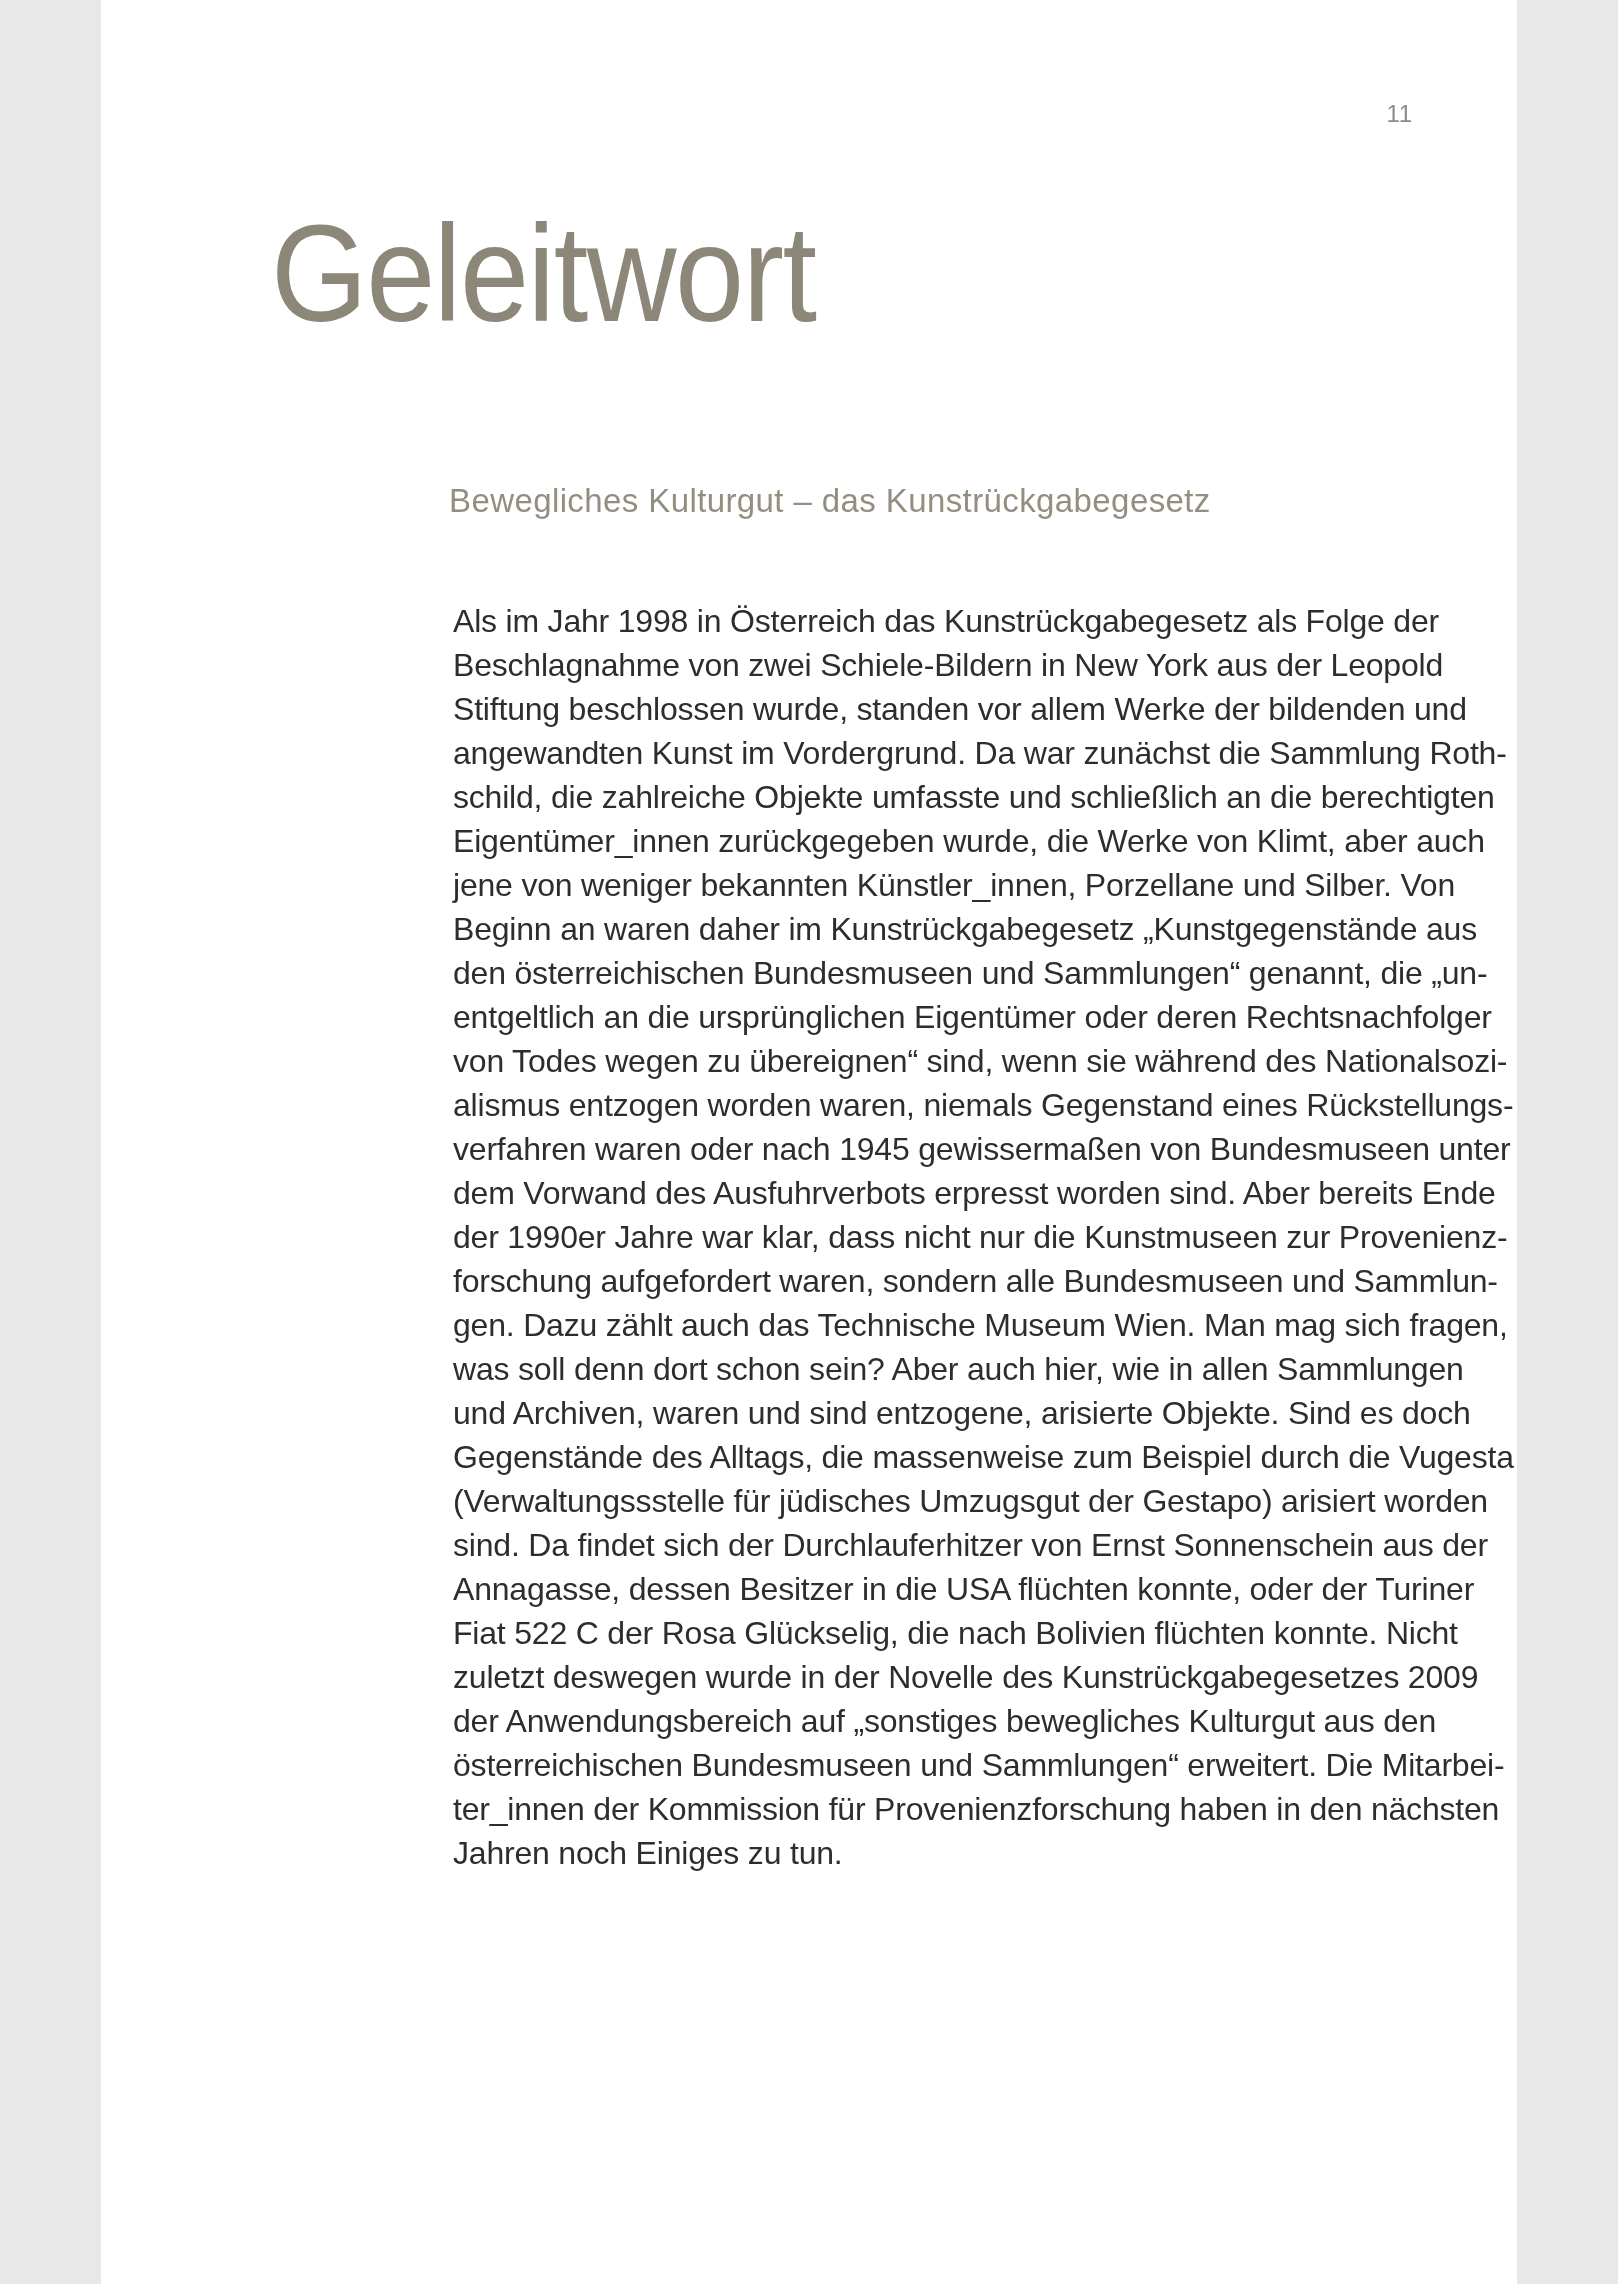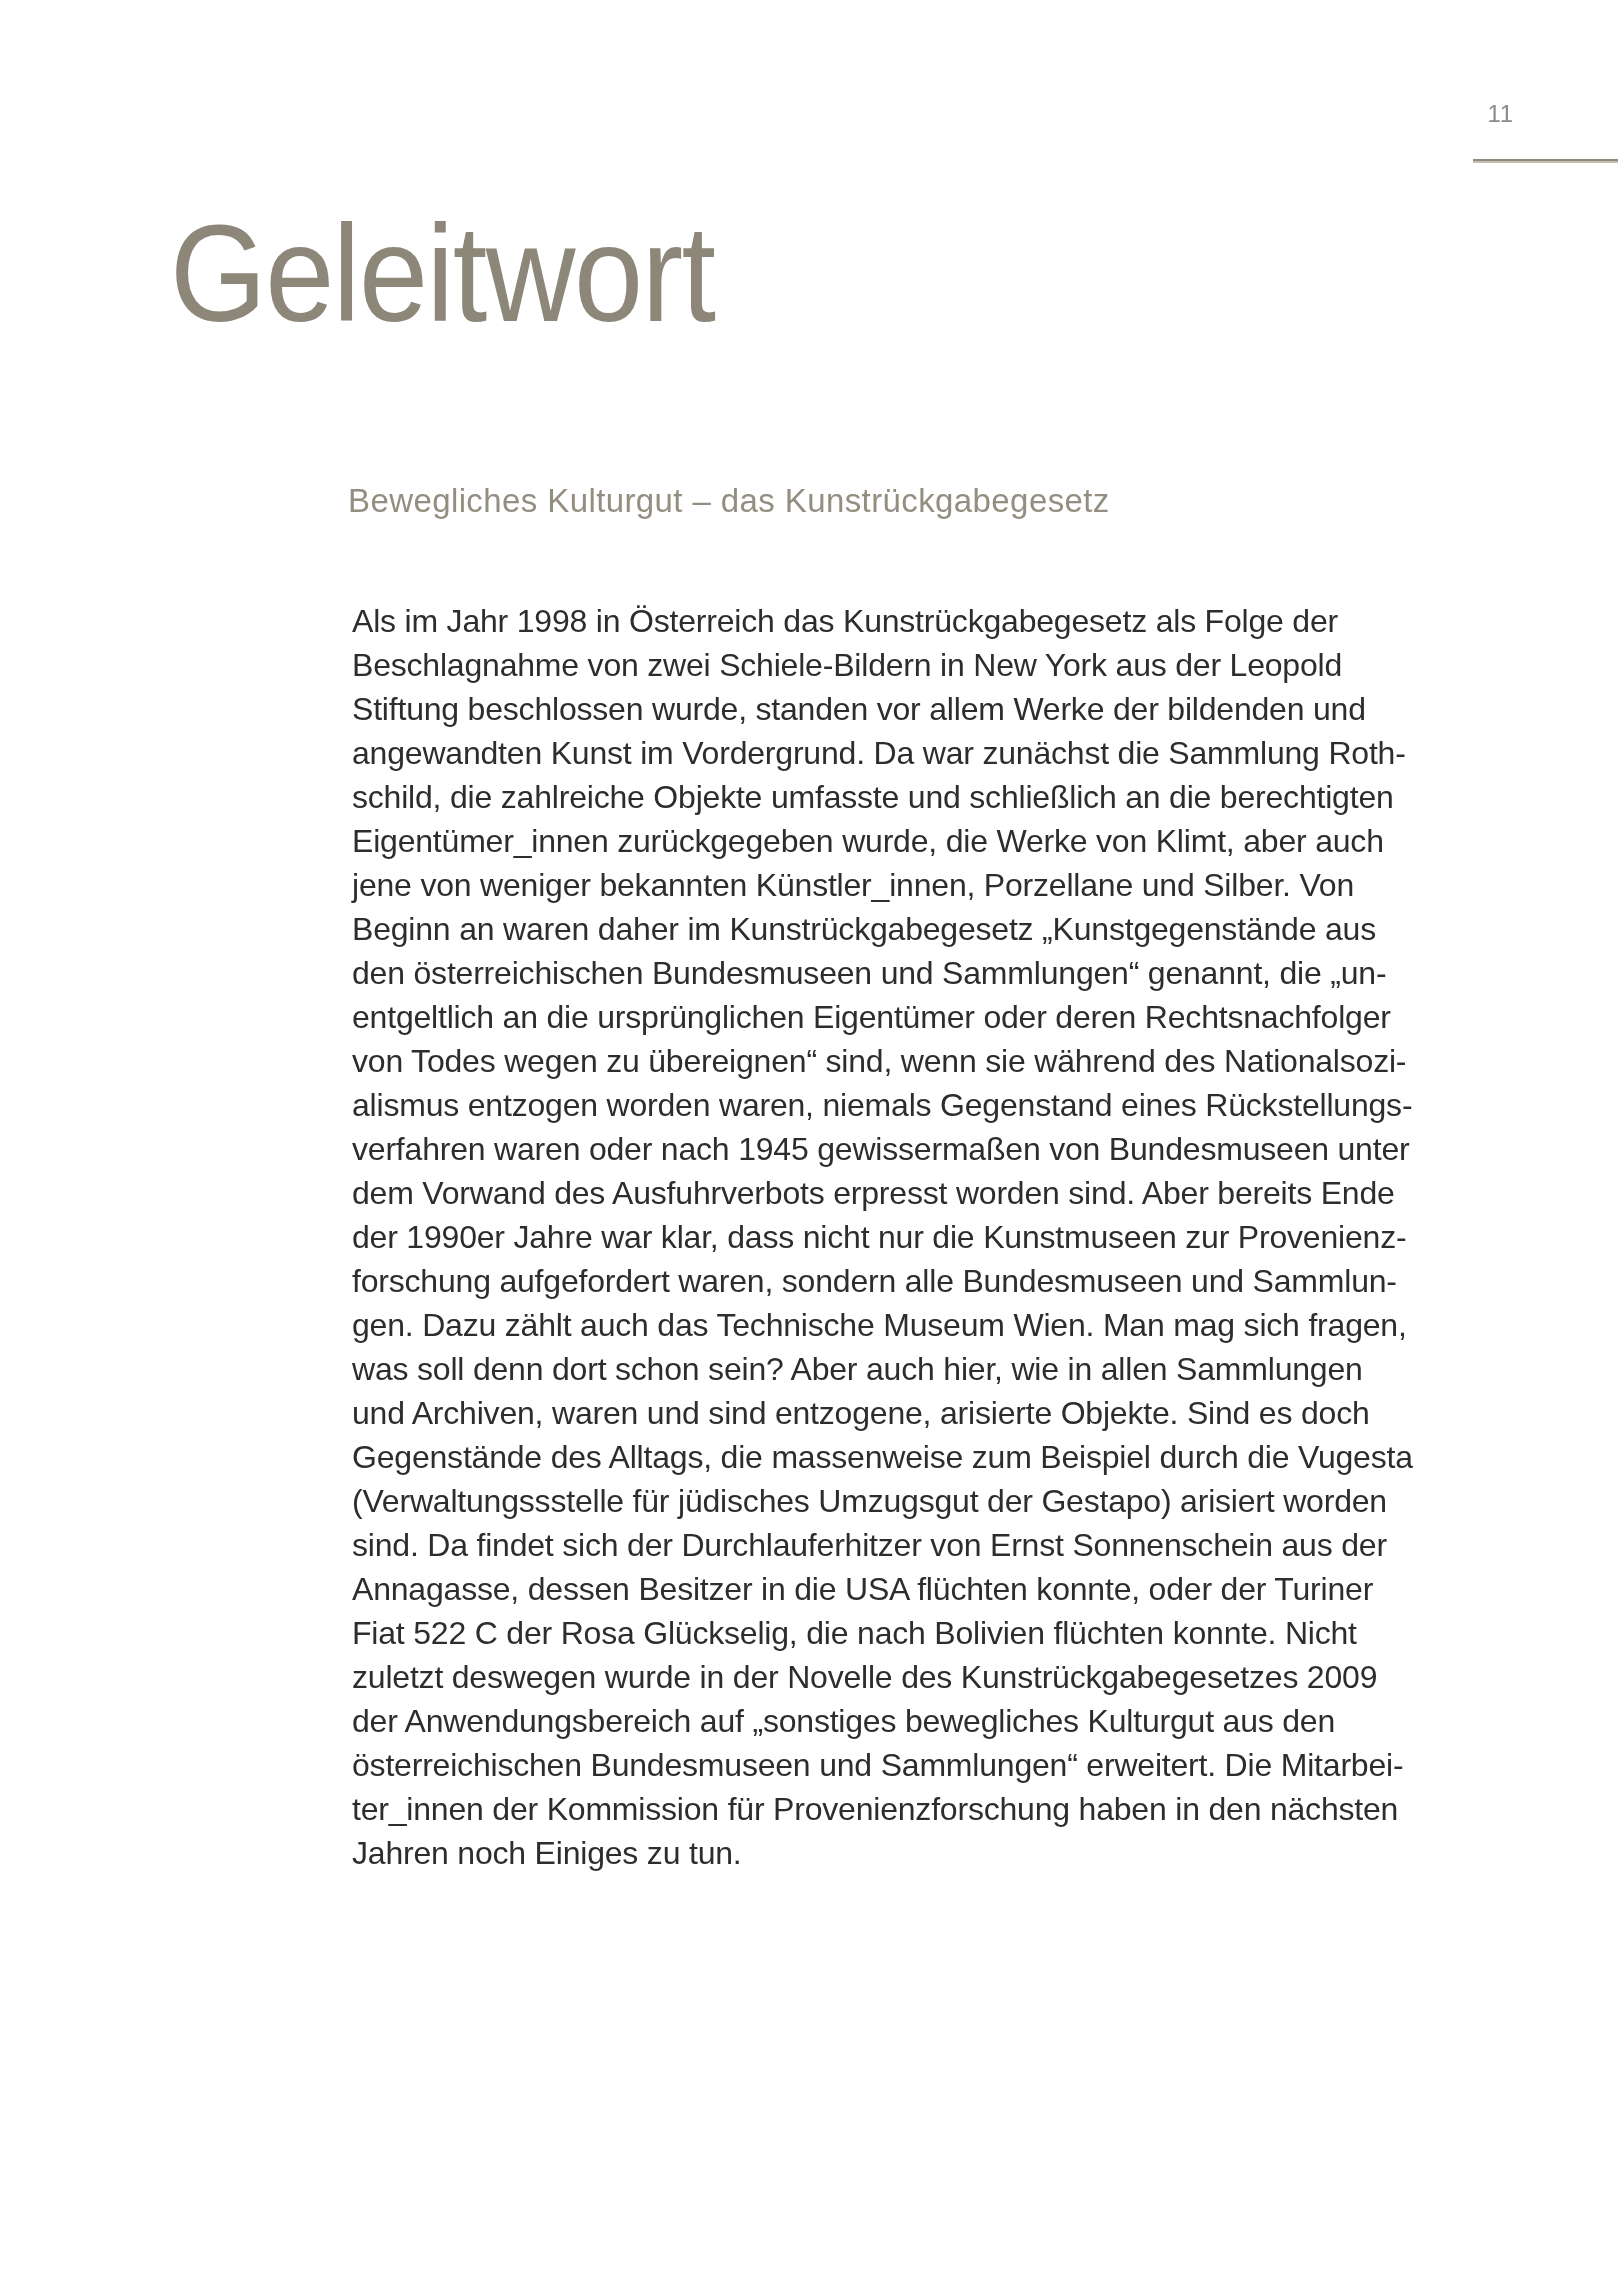--- a/index.html
+++ b/index.html
@@ -2,21 +2,21 @@
 <html lang="de" style="--color-background: #ffffff; --color-heading: #8d8779; --color-subtitle: #938e80; --color-body: #2d2d2d; --color-page_number: #8b8b86; --color-rule_top: #8e897d; --color-rule_bottom: #c3bfb2;font-size:13px"><head>
 <meta charset="utf-8">
 <style>
   html, body {
     margin: 0;
     padding: 0;
     background: #e8e8e8;
   }
   .page {
     position: relative;
-    width: 1618px;
+    width: 1416px;
     height: 2284px;
     margin: 0 auto;
     background: var(--color-background, #ffffff);
     font-family: "Liberation Sans", sans-serif;
     overflow: hidden;
   }
   .page-number {
     position: absolute;
     top: 102px;
     right: 104px;

